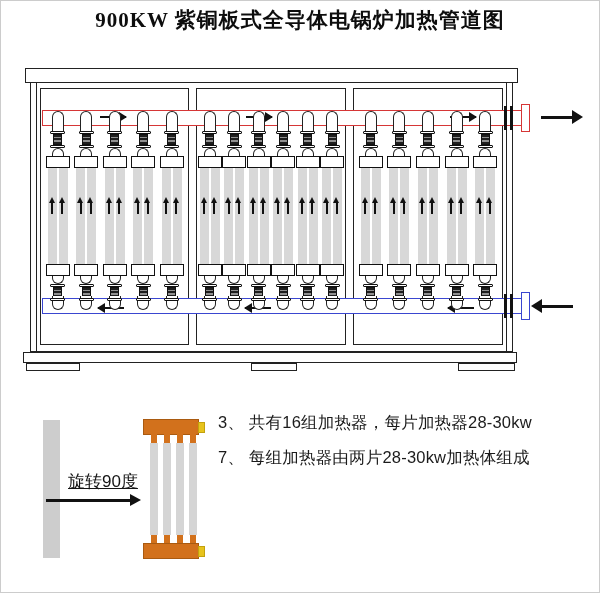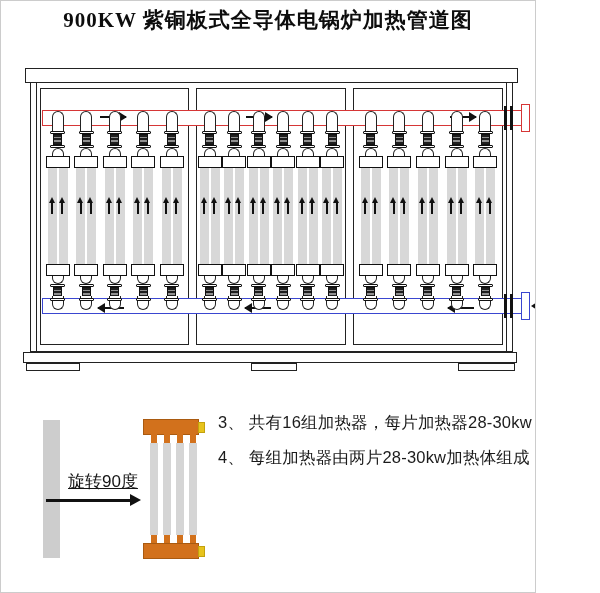--- a/index.html
+++ b/index.html
@@ -1,17 +1,17 @@
 <!DOCTYPE html>
 <html><head>
 <meta charset="utf-8">
 <style>
   html,body{margin:0;padding:0;background:#fff;}
   .scene{
-    position:relative;width:536px;height:593px;background:#ffffff;
+    position:relative;width:600px;height:593px;background:#ffffff;
     font-family:"Liberation Sans", sans-serif;overflow:hidden;
   }
   .frame{position:absolute;inset:0;border:1px solid #cccccc;pointer-events:none;}
 
   
   .title{
     position:absolute;top:6px;left:0;width:100%;text-align:center;
     font-family:"Liberation Serif", serif;font-weight:bold;font-size:21px;
     letter-spacing:1px;color:#0d0d0d;
   }
@@ -454,17 +454,17 @@
     <div class="hstub sb c1"></div>
     <div class="hstub sb c2"></div>
     <div class="hstub sb c3"></div>
     <div class="hstub sb c4"></div>
     <div class="hh bot"></div>
     <div class="htab bot"></div>
   </div>
 
   <div class="notes">
     <div class="note-item">3、 共有16组加热器，每片加热器28-30kw</div>
-    <div class="note-item">4、 每组加热器由两片28-30kw加热体组成</div>
+    <div class="note-item">7、 每组加热器由两片28-30kw加热体组成</div>
   </div>
 
   <div class="frame"></div>
 </div>
 
 </body></html>

